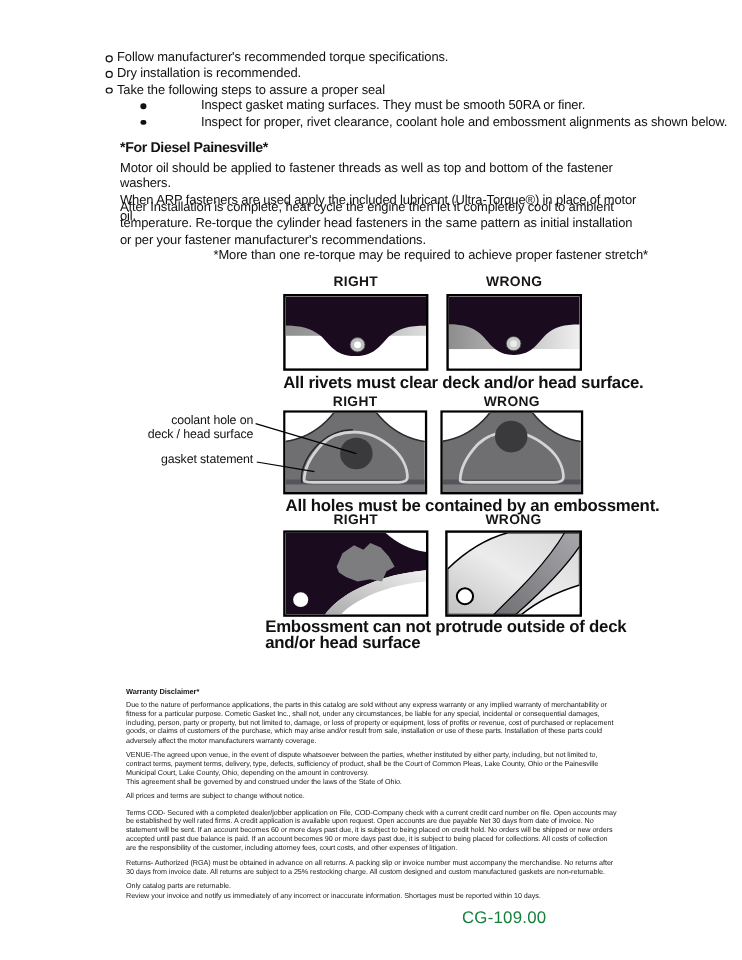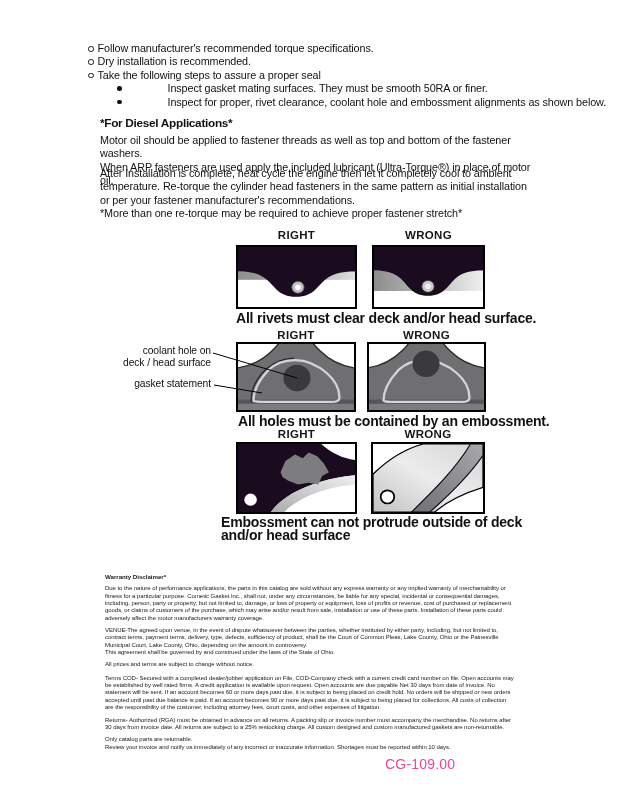--- a/index.html
+++ b/index.html
@@ -13,36 +13,36 @@
 
   .brow{position:absolute;left:88px;display:flex;align-items:flex-start;}
   .brow.sub{left:117px;gap:42px;}
   .dot-o{flex:0 0 auto;width:3.5px;height:3.5px;border:1px solid #111;border-radius:50%;margin:4px 4px 0 0;}
   .dot-f{flex:0 0 auto;width:4.5px;height:4.5px;background:#111;border-radius:50%;margin:4px 4px 0 0;}
   .b1{top:42px;} .b2{top:55.4px;} .b3{top:68.8px;} .s1{top:82.2px;} .s2{top:95.6px;}
 
   .h2{position:absolute;left:100px;top:116px;font-size:11.8px;font-weight:bold;letter-spacing:-0.3px;}
   .p1{position:absolute;left:100px;top:134px;width:440px;}
   .p2{position:absolute;left:100px;top:167px;width:440px;}
-  .note{position:absolute;left:100px;top:207px;width:440px;}
+  .note{position:absolute;left:100px;top:207px;width:440px;text-align:right;}
 
   .rw{position:absolute;font-size:11.5px;font-weight:bold;letter-spacing:0.3px;text-align:center;color:#161616;}
   .dbox{position:absolute;border:2px solid #000;background:#fff;box-sizing:border-box;}
   .dbox svg{display:block;width:100%;height:100%;}
   .caption{position:absolute;font-size:14px;font-weight:bold;letter-spacing:-0.2px;line-height:12.5px;}
 
   .side-label{position:absolute;left:80px;width:131px;text-align:right;font-size:10.3px;line-height:12px;letter-spacing:-0.1px;}
   .leader{position:absolute;left:208px;top:348px;pointer-events:none;z-index:5;}
 
   .legal{position:absolute;left:105px;top:573px;width:414px;font-size:6px;line-height:7.35px;letter-spacing:-0.05px;color:#1a1a1a;}
   .legal .lh{font-size:6.2px;font-weight:bold;margin:0 0 5px 0;}
   .legal p{margin:0 0 5px 0;}
   .legal p.gap{margin-bottom:6px;}
 
-  .footer{position:absolute;left:385px;top:756px;font-size:14px;letter-spacing:0.2px;color:#ec4899;}
+  .footer{position:absolute;left:385px;top:756px;font-size:14px;letter-spacing:0.2px;color:#15803d;}
 </style>
 </head>
 <body>
 
 <div class="page">
 
 
   <div class="brow b2 body-txt">
     <span class="dot-o"></span>
     <span data-bind="tips.items.1">Dry installation is recommended.</span>
@@ -57,21 +57,21 @@
   </div>
   <div class="brow sub s1 body-txt">
     <span class="dot-f"></span>
     <span data-bind="tips.sub_items.0">Inspect gasket mating surfaces.  They must be smooth 50RA or finer.</span>
   </div>
   <div class="brow sub s2 body-txt">
     <span class="dot-f"></span>
     <span data-bind="tips.sub_items.1">Inspect for proper, rivet clearance, coolant hole and embossment alignments as shown below.</span>
   </div>
 
-  <div class="h2" data-bind="diesel.heading">*For Diesel Applications*</div>
+  <div class="h2" data-bind="diesel.heading">*For Diesel Painesville*</div>
   <div class="p1 body-txt" data-bind="diesel.para1">Motor oil should be applied to fastener threads as well as top and bottom of the fastener washers.
 When ARP fasteners are used apply the included lubricant (Ultra-Torque®) in place of motor oil.</div>
   <div class="p2 body-txt" data-bind="diesel.para2">After Installation is complete, heat cycle the engine then let it completely cool to ambient
 temperature. Re-torque the cylinder head fasteners in the same pattern as initial installation
 or per your fastener manufacturer's recommendations.</div>
   <div class="note body-txt" data-bind="diesel.note">*More than one re-torque may be required to achieve proper fastener stretch*</div>
 
   <div class="rw" style="left:236px;top:229px;width:121px;" data-bind="diagrams.right_label">RIGHT</div>
   <div class="rw" style="left:372px;top:229px;width:113px;" data-bind="diagrams.wrong_label">WRONG</div>
 

